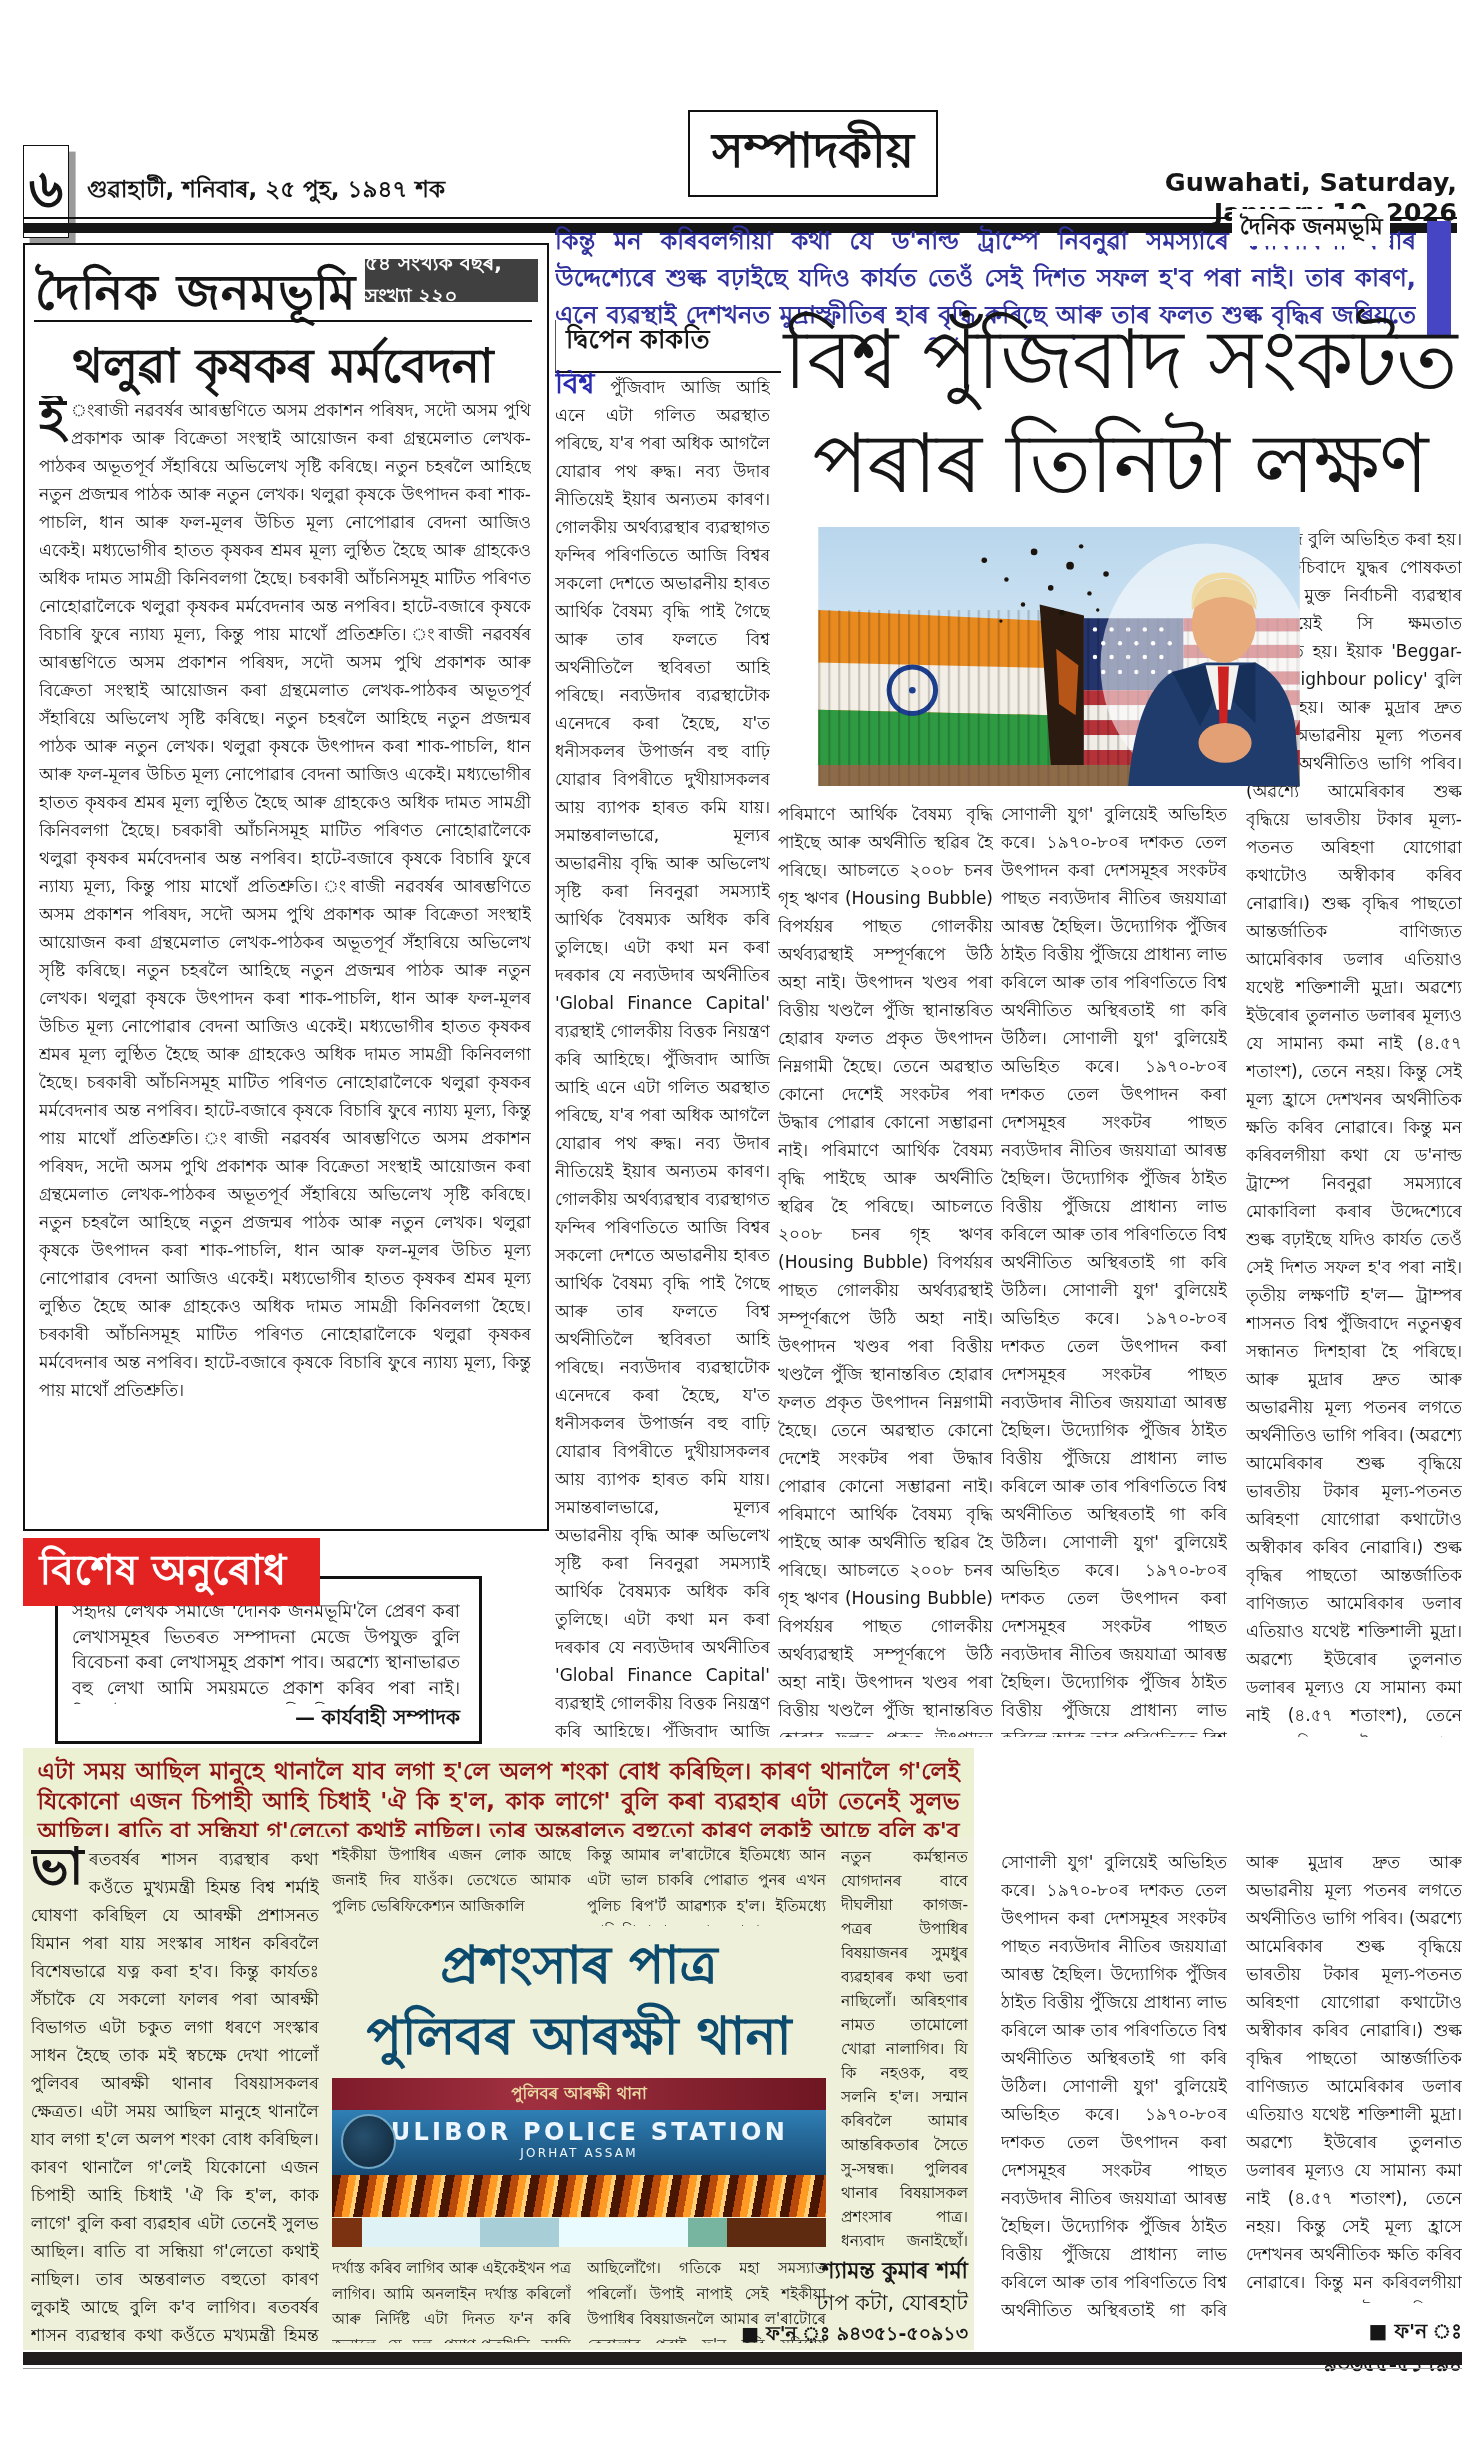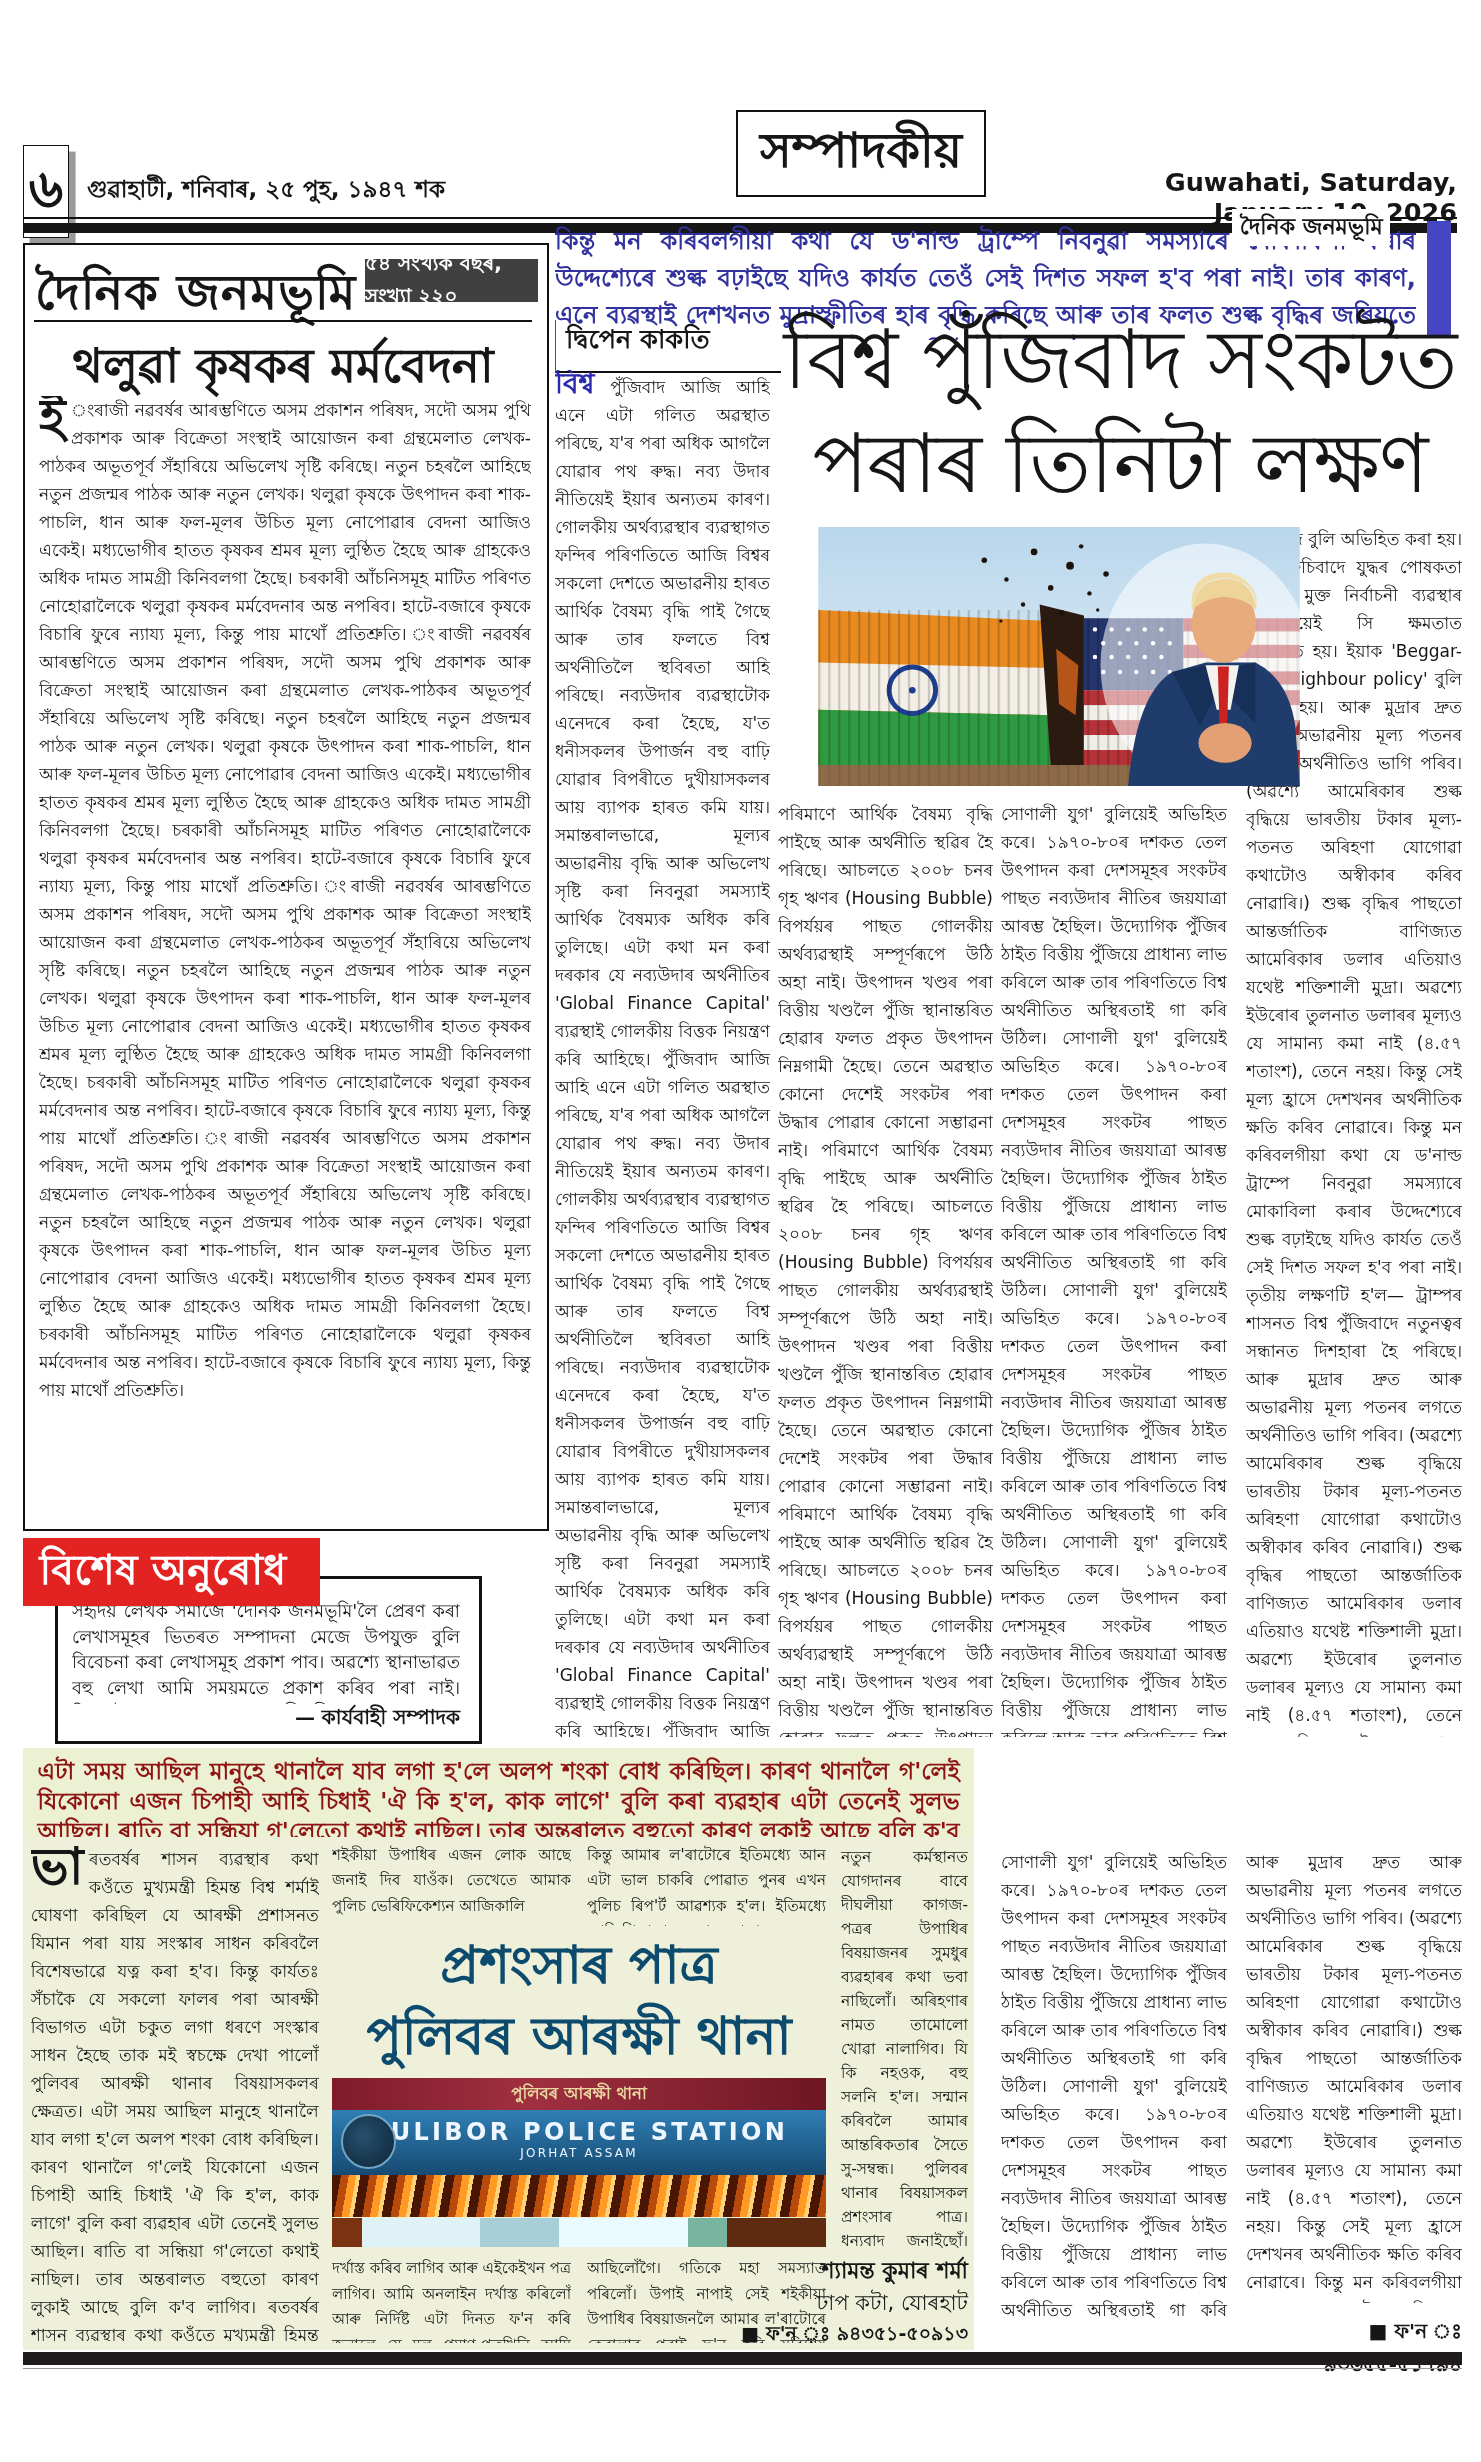--- a/index.html
+++ b/index.html
@@ -9,21 +9,21 @@
   .just{text-align:justify;overflow:hidden;}
   .body-txt{font-size:17px;line-height:28px;}
   .small-txt{font-size:15px;line-height:25.5px;}
 
   
   #numbox{left:23px;top:145px;width:44px;height:91px;border:1.7px solid #111;background:#fff;
           box-shadow:6.6px 6.6px 0 #9a9a9a;display:flex;align-items:center;justify-content:center;
           font-size:53px;font-weight:bold;}
   #date-as{left:87px;top:171px;font-size:23px;font-weight:bold;}
   #section-box{left:688px;top:110px;width:246px;height:83px;border:2.8px solid #111;background:#fff;
-          display:flex;align-items:center;justify-content:center;font-size:48px;font-weight:900;z-index:3;margin-left:48px;}
+          display:flex;align-items:center;justify-content:center;font-size:48px;font-weight:900;z-index:3;}
   #date-en{left:1052px;top:167px;width:405px;text-align:right;font-size:25.5px;font-weight:bold;}
   .toprule{left:23px;top:217px;width:1434px;height:0;border-top:2.2px solid #111;}
   .toprule2{left:23px;top:223px;width:1434px;height:10px;background:#161616;}
   #brand-small{left:1232px;top:209px;background:#fff;padding:0 7.8px;font-size:22px;font-weight:900;z-index:4;}
 
   
   #edit-frame{left:23px;top:243px;width:522px;height:1284px;border:2.2px solid #111;background:#fff;}
   #masthead-title{left:35px;top:256px;font-size:48px;font-weight:900;letter-spacing:1.1px;
         text-shadow:1.1px 1.1px 0 #fff,-1.1px -1.1px 0 #fff;}
   #issue-badge{left:365px;top:259px;width:173px;height:43px;background:#404040;color:#fff;

